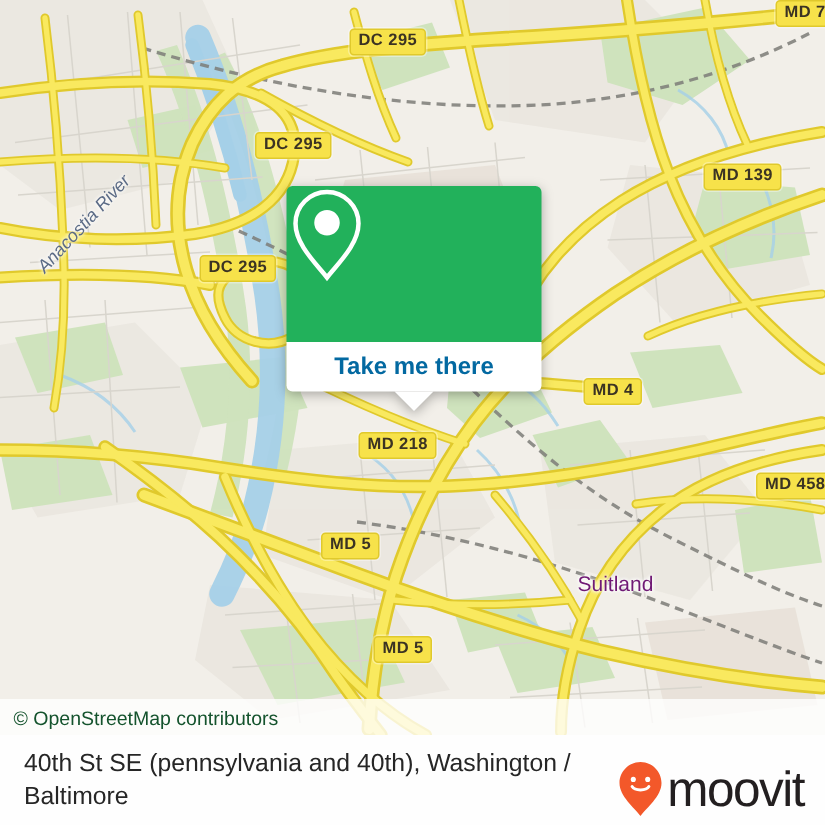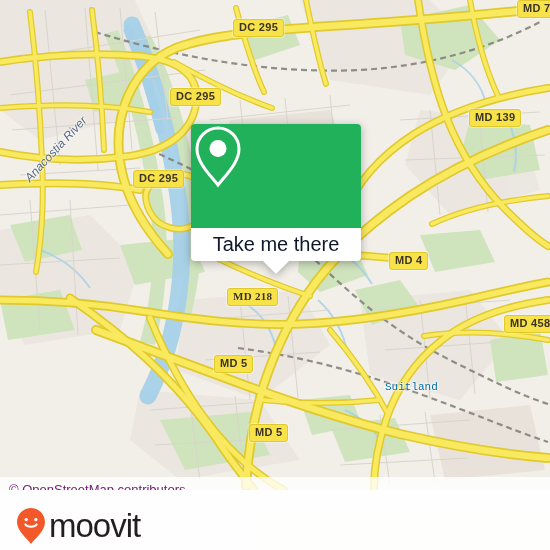--- a/index.html
+++ b/index.html
@@ -20,23 +20,23 @@
     font-weight:bold;
     font-size:11px;
     letter-spacing:.3px;
     padding:1px 5px 2px 5px;
     white-space:nowrap;
     line-height:13px;
     box-shadow:0 0 0 1px rgba(255,255,255,.35);
   }
   .placelabel{
     position:absolute;
-    color:#0369a1;
-    font-family:Liberation Mono, monospace;
-    font-size:11px;
+    color:#701a75;
+    font-family:Liberation Sans, sans-serif;
+    font-size:14px;
     white-space:nowrap;
     text-shadow:0 0 3px #fff,0 0 3px #fff,0 0 2px #fff;
   }
   .riverlabel{
     position:absolute;
     color:#5b6b86;
     font-family:"Liberation Sans",sans-serif;
     font-style:italic;
     font-size:12px;
     white-space:nowrap;
@@ -48,36 +48,35 @@
     position:absolute;left:191px;top:124px;width:170px;
     filter:drop-shadow(0 2px 4px rgba(0,0,0,.30));
   }
   #popup .head{
     height:104px;border-radius:4px 4px 0 0;
     display:flex;align-items:center;justify-content:center;
   }
   #popup .foot{
     height:33px;background:#fff;border-radius:0 0 4px 4px;
     display:flex;align-items:center;justify-content:center;
-    color:#0f172a;font-size:20px;font-family:"Liberation Sans",sans-serif;
+    color:#0369a1;font-size:16px;font-family:"Liberation Sans",sans-serif;font-weight:bold;
   }
   #popup .tail{
     position:absolute;left:50%;top:137px;transform:translateX(-50%);
     width:0;height:0;border-left:13px solid transparent;border-right:13px solid transparent;
     border-top:13px solid #fff;
   }
 
   
   #attrib{
     position:absolute;left:0;top:466px;width:550px;height:24px;
     background:rgba(255,255,255,.78);
     display:flex;align-items:center;
-    color:#701a75;font-size:13px;padding-left:9px;box-sizing:border-box;
-    font-family:"Liberation Sans",sans-serif;
-    margin-top:11px;
+    color:#14532d;font-size:13px;padding-left:9px;box-sizing:border-box;
+    font-family:"Liberation Sans",sans-serif;
   }
 
   
   #footer{
     position:absolute;left:0;top:490px;width:550px;height:60px;
     background:rgba(255,255,255,.93);
     display:flex;align-items:center;justify-content:space-between;
     padding:0 14px 0 16px;box-sizing:border-box;overflow:hidden;
   }
   #footer .title{
@@ -276,21 +275,21 @@
       </g>
     </svg>
 
     <div class="shield" style="left:233px;top:19px;">DC 295</div>
     <div class="shield" style="left:170px;top:88px;">DC 295</div>
     <div class="shield" style="left:133px;top:170px;">DC 295</div>
     <div class="shield" style="left:517px;top:0px;">MD 70</div>
     <div class="shield" style="left:469px;top:109px;">MD 139</div>
     <div class="shield" style="left:389px;top:252px;">MD 4</div>
     <div class="shield" style="left:504px;top:315px;">MD 458</div>
-    <div class="shield" style="left:227px;top:288px;font-family:Liberation Serif, serif;">MD 218</div>
+    <div class="shield" style="left:239px;top:288px;">MD 218</div>
     <div class="shield" style="left:214px;top:355px;">MD 5</div>
     <div class="shield" style="left:249px;top:424px;">MD 5</div>
 
     <div class="placelabel" style="left:385px;top:381px;">Suitland</div>
 
     <div class="riverlabel" style="left:22px;top:175px;transform:rotate(-47deg);transform-origin:left top;">Anacostia River</div>
 
     <div id="popup">
       <div class="head" style="background:#22b15b;">
         <svg width="54" height="66" viewBox="0 0 54 66">
@@ -303,20 +302,21 @@
       </div>
       <div class="tail"></div>
     </div>
 
     <div id="attrib">
       <span>© OpenStreetMap contributors</span>
     </div>
   </div>
 
   <div id="footer">
+    <div class="title">40th St SE (pennsylvania and 40th), Washington / Baltimore</div>
     <div id="logo">
       <svg width="30" height="38" viewBox="0 0 30 38">
         <path d="M15 1 C7.3 1 1 7.3 1 15 C1 24 11 31.5 15 37 C19 31.5 29 24 29 15 C29 7.3 22.7 1 15 1 Z" fill="#f3582a"></path>
         <circle cx="10.2" cy="12.6" r="1.7" fill="#ffffff"></circle>
         <circle cx="19.8" cy="12.6" r="1.7" fill="#ffffff"></circle>
         <path d="M9.4 17.4 C11.2 20.4 18.8 20.4 20.6 17.4" fill="none" stroke="#ffffff" stroke-width="2" stroke-linecap="round"></path>
       </svg>
       <span class="word">moovit</span>
     </div>
   </div>

